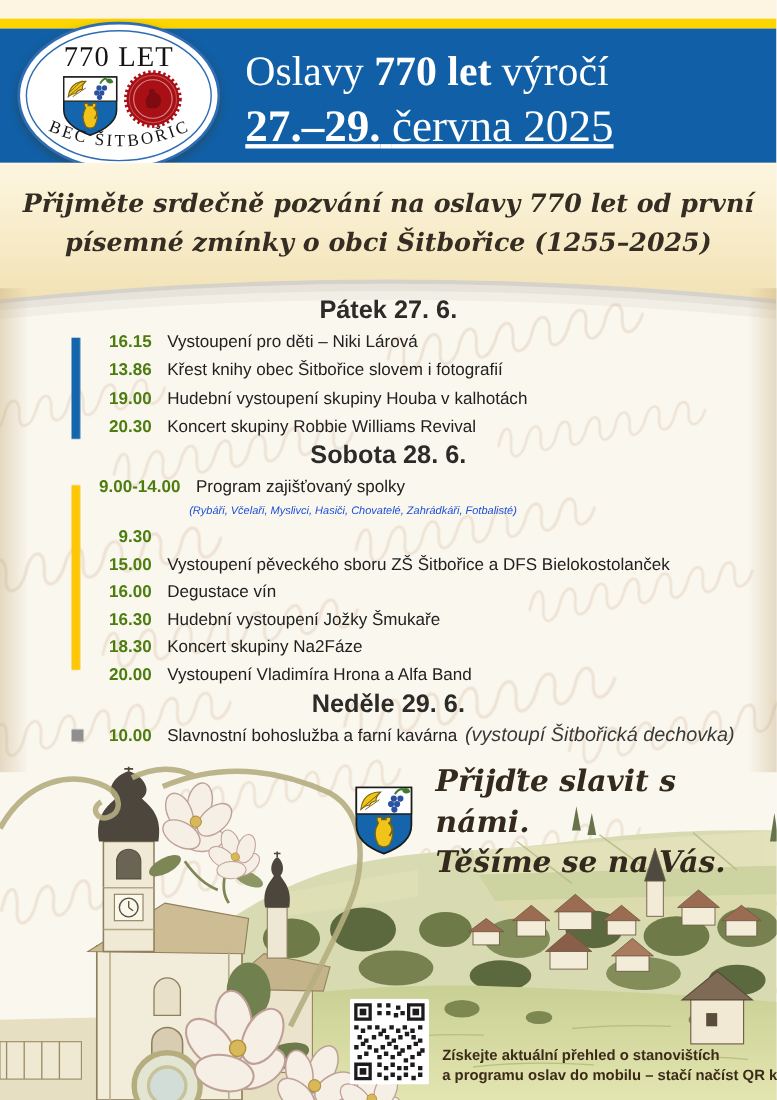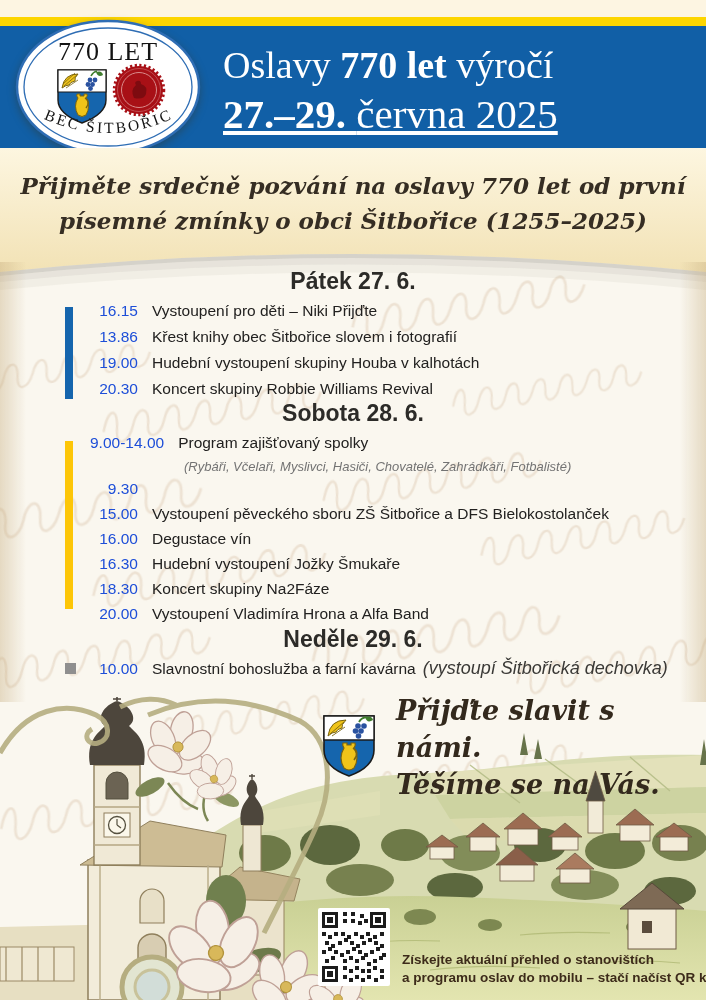--- a/index.html
+++ b/index.html
@@ -28,25 +28,25 @@
   .vignette-l{position:absolute;left:0;top:262px;width:26px;height:440px;
               background:linear-gradient(90deg,rgba(197,172,126,.40),rgba(197,172,126,0));}
   .vignette-r{position:absolute;right:0;top:262px;width:26px;height:440px;
               background:linear-gradient(270deg,rgba(197,172,126,.40),rgba(197,172,126,0));}
 
   
   .day-title{position:absolute;left:0;width:706px;text-align:center;
              font-size:23px;font-weight:700;color:#2c2b28;}
   .row{position:absolute;left:50px;width:640px;display:flex;align-items:baseline;
        font-size:15.5px;color:#222120;}
-  .time{flex:0 0 88px;text-align:right;font-weight:400;color:#1d4ed8;}
+  .time{flex:0 0 88px;text-align:right;font-weight:700;color:#4d7c0f;}
   .row.wide .time{flex:0 0 auto;margin-left:40px;}
   .etext{margin-left:14px;white-space:nowrap;}
   .enote{margin-left:7px;font-style:italic;font-size:18px;color:#3a3936;white-space:nowrap;}
-  .note-line{position:absolute;left:184px;font-style:italic;font-size:13px;color:#737373;white-space:nowrap;}
+  .note-line{position:absolute;left:172px;font-style:italic;font-size:10px;color:#1d4ed8;white-space:nowrap;}
   .vbar{position:absolute;left:65px;width:8px;}
   .vbar.blue{background:#1565ad;}
   .vbar.yellow{background:#fdc607;}
   .sq-marker{position:absolute;left:65px;width:11px;height:11px;background:#8f8f8f;}
 
   
   .crest-svg{position:absolute;left:322px;top:714px;}
   .closing{position:absolute;left:396px;top:692px;}
   .closing .script{display:block;font-size:27px;line-height:37px;color:#33291d;}
 
@@ -151,21 +151,21 @@
       <use href="#hw" transform="translate(400 730) scale(1.6)"></use>
     </g>
   </svg>
   <div class="vignette-l"></div>
   <div class="vignette-r"></div>
 
   <div class="day-title" style="top:268px">Pátek 27. 6.</div>
   <div class="vbar blue" style="top:307px;height:92px"></div>
   <div class="row" style="top:302px">
     <span class="time">16.15</span>
-    <span class="etext">Vystoupení pro děti – Niki Přijďte</span>
+    <span class="etext">Vystoupení pro děti – Niki Lárová</span>
   </div>
   <div class="row" style="top:328px">
     <span class="time">13.86</span>
     <span class="etext">Křest knihy obec Šitbořice slovem i fotografií</span>
   </div>
   <div class="row" style="top:354px">
     <span class="time">19.00</span>
     <span class="etext">Hudební vystoupení skupiny Houba v kalhotách</span>
   </div>
   <div class="row" style="top:380px">

